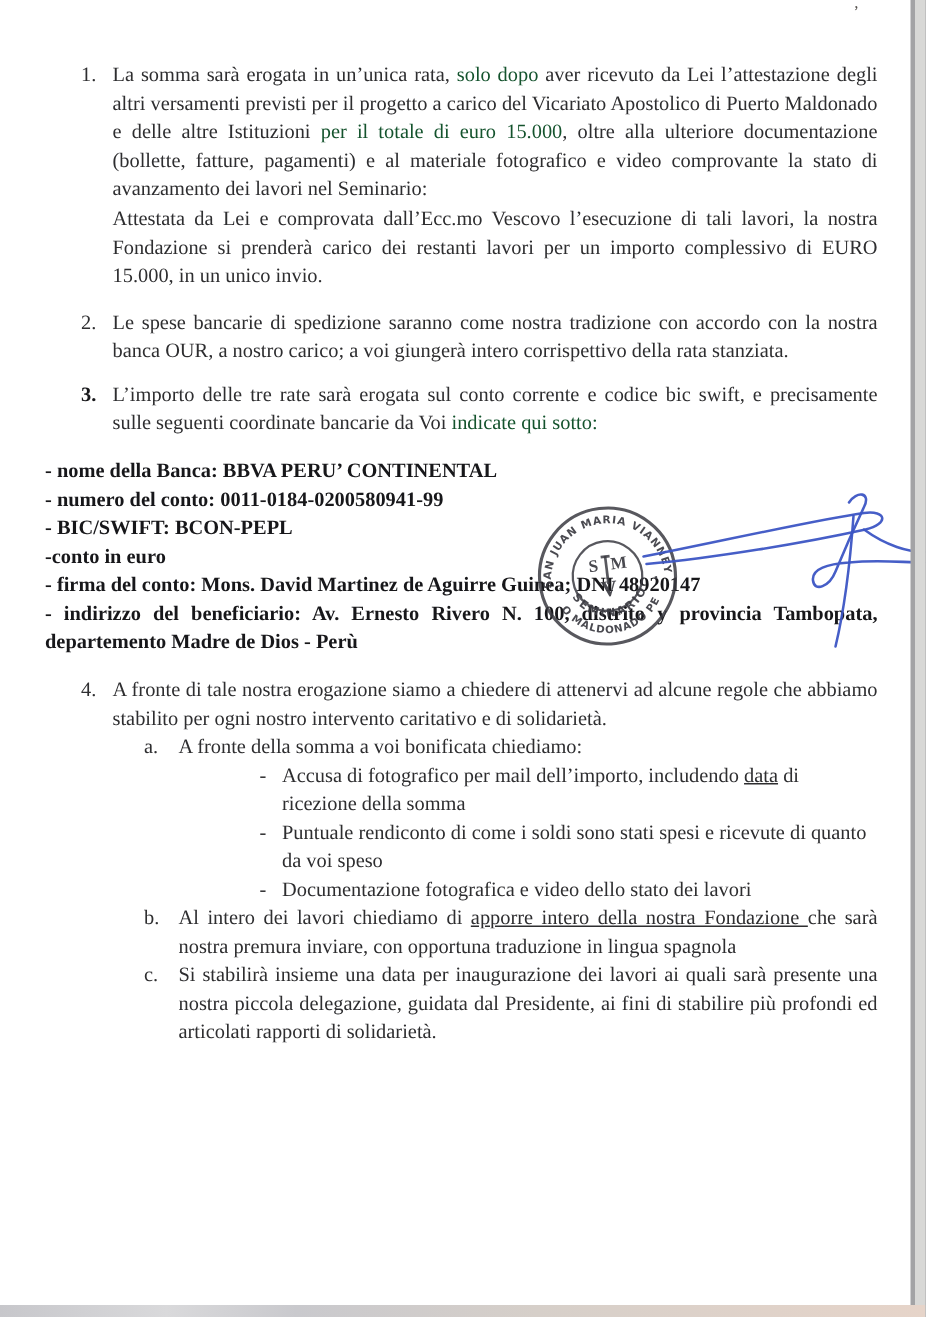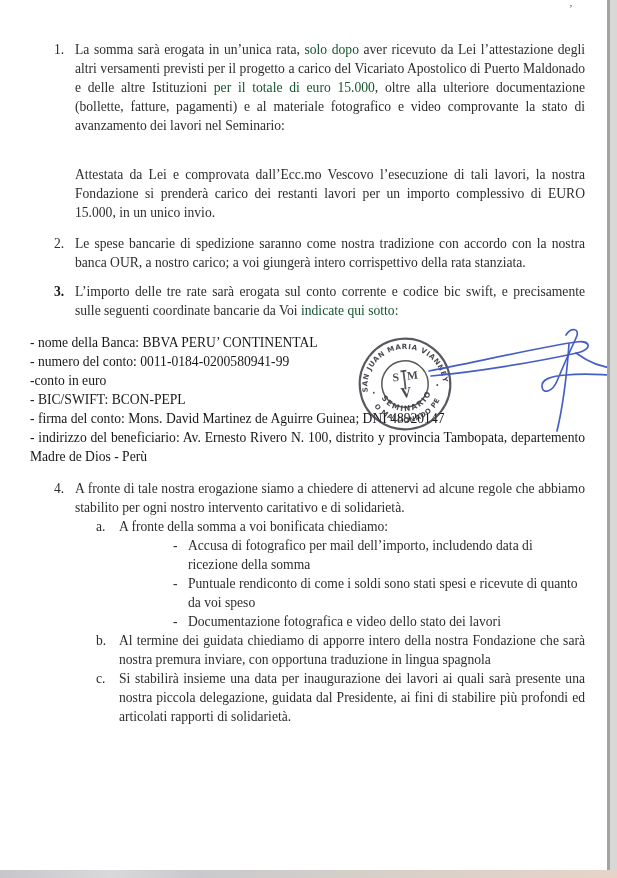--- a/index.html
+++ b/index.html
@@ -9,33 +9,33 @@
     color:#2e2e30; overflow:hidden;
   }
   .content{position:absolute; left:54px; top:40px; width:531px; font-size:13.6px; line-height:19px;}
   p{margin:0;}
   .just{text-align:justify;}
   .b{font-weight:normal; color:#14532d;}
   .row{display:flex;}
   .num{flex:0 0 21px;}
   .num.bold{font-weight:bold; color:#17171a;}
   .body{flex:1; min-width:0;}
-  .p2gap{margin-top:30px;}
+  .p2gap{margin-top:1px;}
   .mt10{margin-top:10px;}
   .mt12{margin-top:12px;}
   .mt13{margin-top:13px;}
   .bank{margin-left:-24px; width:555px;}
-  .bank-line{font-weight:normal; color:#17171a; text-align:justify;}
+  .bank-line{font-weight:bold; color:#17171a; text-align:justify;}
   .sub{display:flex; margin-left:21px;}
   .sub-label{flex:0 0 23px;}
   .sub-body{flex:1; min-width:0;}
   .dash-row{display:flex; margin-left:54px;}
   .dash{flex:0 0 15px;}
   .dash-body{flex:1; min-width:0;}
-  .u{}
+  .u{text-decoration:underline;}
 
   .corner-mark{position:absolute; left:569px; top:2px; font-size:11px; color:#55514e;}
 
   
   .stamp{position:absolute; left:355px; top:334px;}
   .ring-outer{fill:none; stroke-width:2.1;}
   .ring-inner{fill:none; stroke-width:1.5;}
   .st-top{font:700 7.1px "DejaVu Sans",sans-serif; letter-spacing:0.7px;}
   .st-bottom{font:700 6.9px "DejaVu Sans",sans-serif; letter-spacing:0.6px;}
   .st-sem{font:700 7.6px "DejaVu Sans",sans-serif; letter-spacing:1.6px;}
@@ -83,22 +83,22 @@
     <div class="row mt10">
       <span class="num bold">3.</span>
       <div class="body">
         <p class="just"><span>L’importo delle tre rate sarà erogata sul conto corrente e codice bic swift, e precisamente sulle seguenti coordinate bancarie da Voi </span><span class="b">indicate qui sotto:</span></p>
       </div>
     </div>
 
     <div class="bank mt13">
       <p class="bank-line">- nome della Banca: BBVA PERU’ CONTINENTAL</p>
       <p class="bank-line">- numero del conto: 0011-0184-0200580941-99</p>
+      <p class="bank-line">- BIC/SWIFT: BCON-PEPL</p>
       <p class="bank-line">-conto in euro</p>
-      <p class="bank-line">- BIC/SWIFT: BCON-PEPL</p>
       <p class="bank-line">- firma del conto: Mons. David Martinez de Aguirre Guinea; DNI 48920147</p>
       <p class="bank-line">- indirizzo del beneficiario: Av. Ernesto Rivero N. 100, distrito y provincia Tambopata, departemento Madre de Dios - Perù</p>
     </div>
 
     <div class="row mt13">
       <span class="num">4.</span>
       <div class="body">
         <p class="just"><span>A fronte di tale nostra erogazione siamo a chiedere di attenervi ad alcune regole che abbiamo stabilito per ogni nostro intervento caritativo e di solidarietà.</span></p>
 
         <div class="sub">
@@ -116,21 +116,21 @@
             <div class="dash-row">
               <span class="dash">-</span>
               <p class="dash-body"><span>Documentazione fotografica e video dello stato dei lavori</span></p>
             </div>
           </div>
         </div>
 
         <div class="sub">
           <span class="sub-label">b.</span>
           <div class="sub-body">
-            <p class="just"><span>Al termine dei guidata chiediamo di </span><span class="u">apporre intero della nostra Fondazione </span><span>che sarà nostra premura inviare, con opportuna traduzione in lingua spagnola</span></p>
+            <p class="just"><span>Al intero dei lavori chiediamo di </span><span class="u">apporre intero della nostra Fondazione </span><span>che sarà nostra premura inviare, con opportuna traduzione in lingua spagnola</span></p>
           </div>
         </div>
 
         <div class="sub">
           <span class="sub-label">c.</span>
           <div class="sub-body">
             <p class="just"><span>Si stabilirà insieme una data per inaugurazione dei lavori ai quali sarà presente una nostra piccola delegazione, guidata dal Presidente, ai fini di stabilire più profondi ed articolati rapporti di solidarietà.</span></p>
           </div>
         </div>
 

